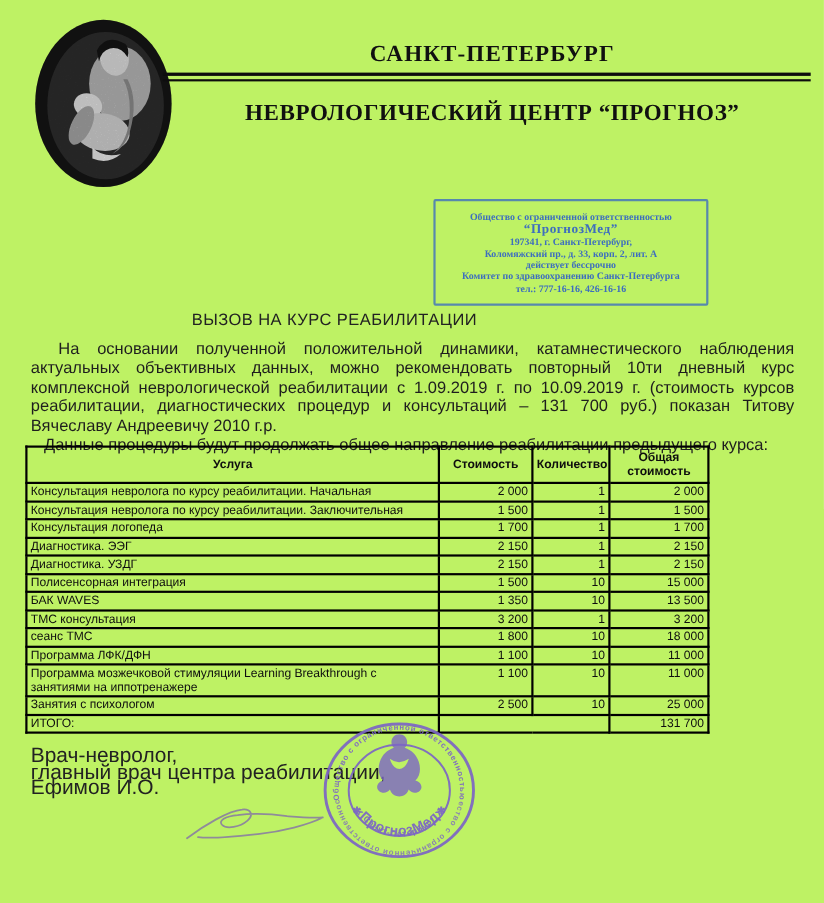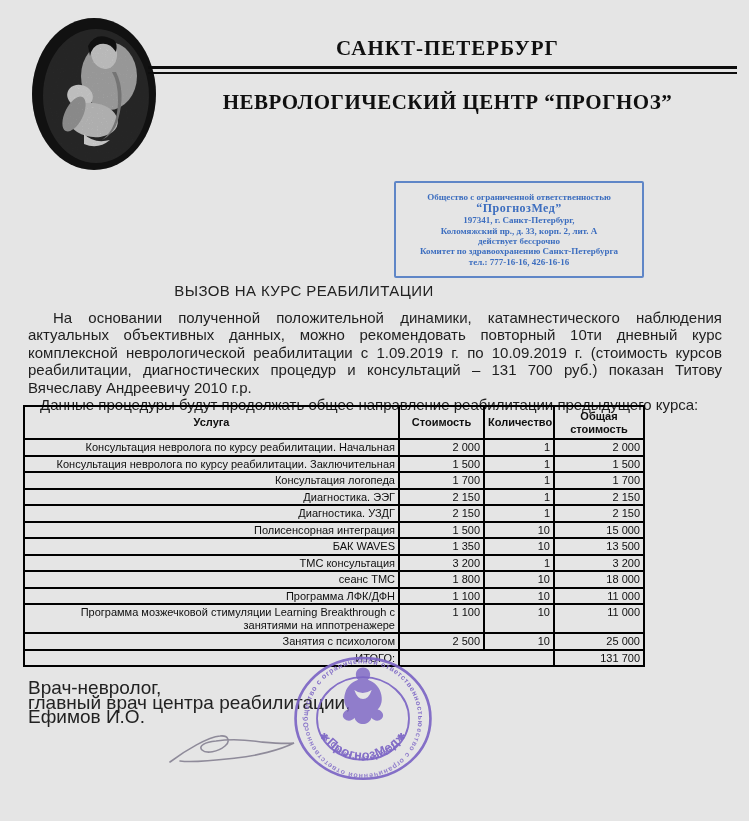--- a/index.html
+++ b/index.html
@@ -1,17 +1,17 @@
 <!DOCTYPE html>
 <html><head>
 <meta charset="utf-8">
 <style>
   html,body{margin:0;padding:0;background:#ffffff;}
   .page{
-    position:relative;width:749px;height:821px;background:#e5e5e5;overflow:hidden;
+    position:relative;width:749px;height:821px;background:#bef264;overflow:hidden;
     font-family:"Liberation Sans",sans-serif;color:#1c1c1c;
   }
   
   .logo-svg{position:absolute;left:30px;top:16px;width:130px;height:156px;}
   .header-city{
     position:absolute;left:158px;top:36px;width:579px;text-align:center;
     font-family:"Liberation Serif",serif;font-weight:bold;font-size:21px;
     letter-spacing:1px;color:#101010;
   }
   .rule{position:absolute;left:148px;width:589px;background:#0d0d0d;}
@@ -43,21 +43,21 @@
   }
   .body-text p{margin:0;}
   .para-1{text-indent:25px;}
   .para-2{text-indent:12px;}
   
   .services-table{
     position:absolute;left:23px;top:405px;width:620px;
     border-collapse:collapse;table-layout:fixed;font-size:11px;color:#0e0e0e;
   }
   .services-table th,.services-table td{
-    border:2px solid #000;padding:1px 3px;line-height:12.5px;overflow:hidden;text-align:right;
+    border:2px solid #000;padding:1px 3px;line-height:12.5px;overflow:hidden;
   }
   .services-table th{font-weight:bold;text-align:center;height:29px;vertical-align:middle;}
   .services-table td{vertical-align:top;}
   .services-table td.num{text-align:right;white-space:nowrap;margin-left:47px;}
   
   .sign-block{position:absolute;left:28px;top:681px;font-size:19px;line-height:14.6px;color:#222;}
   .signature-svg{position:absolute;left:166px;top:722px;}
   
   .round-stamp{position:absolute;left:293px;top:655px;}
   .round-stamp text{font-family:"Liberation Sans",sans-serif;}

